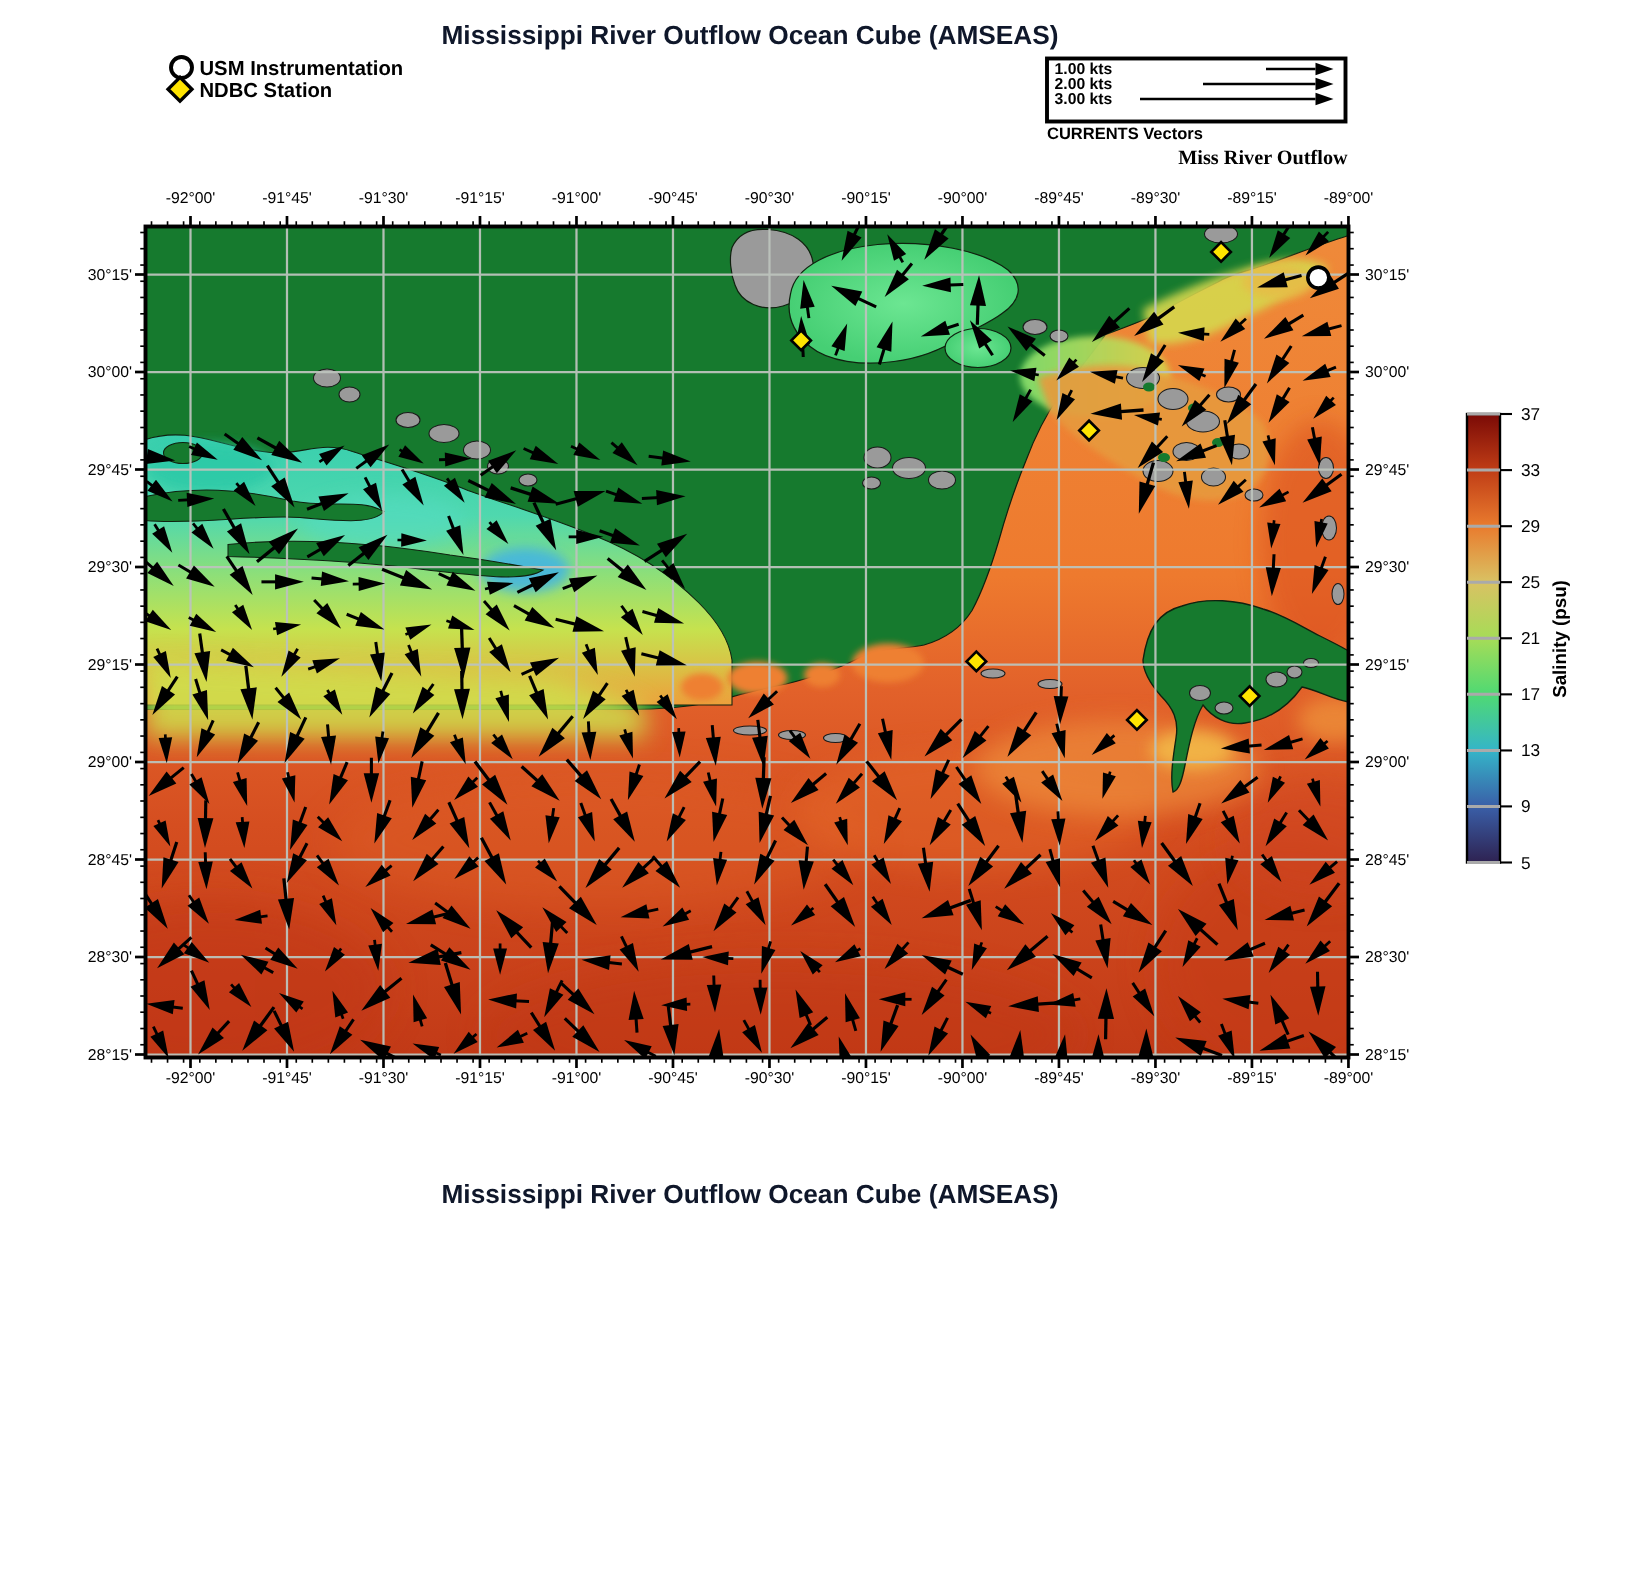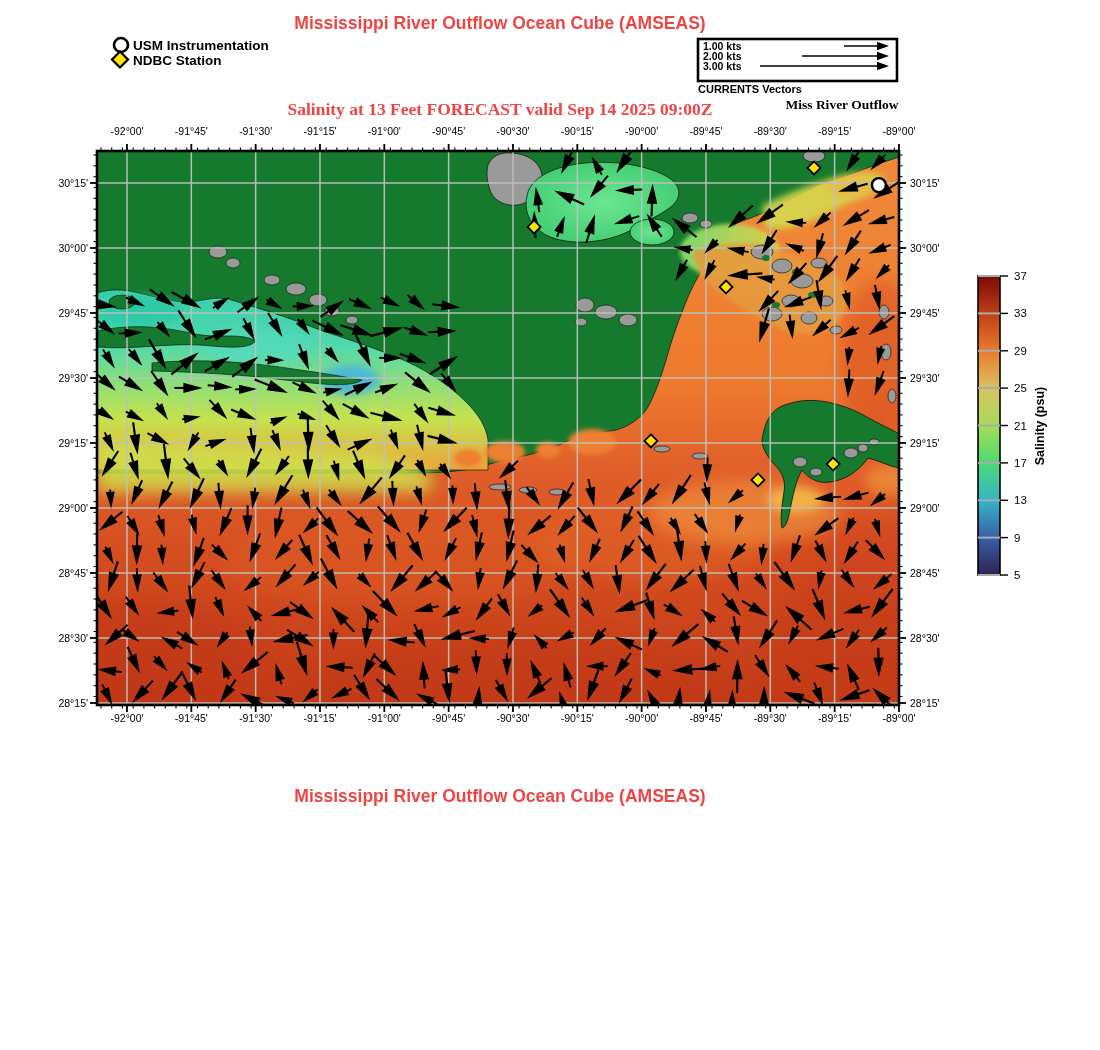--- a/index.html
+++ b/index.html
@@ -1,31 +1,30 @@
 <!DOCTYPE html>
 <html><head>
 <meta charset="utf-8">
 <style>
   html,body{margin:0;padding:0;background:#ffffff;}
   #figure{position:relative;width:1100px;height:1050px;background:#ffffff;overflow:hidden;
           font-family:"Liberation Sans",sans-serif;}
-  .t{position:absolute;left:0;width:1000px;text-align:center;font-weight:700;color:#ef4444;}
+  .t{position:absolute;left:0;width:1000px;text-align:center;font-weight:700;color:#0f172a;}
   #title-top{top:13px;font-size:17.5px;}
   #subtitle{top:99px;font-size:17.5px;font-family:"Liberation Serif",serif;}
   #title-bottom{top:786px;font-size:17.5px;}
   #plot{position:absolute;top:0;left:0;}
   text{font-family:"Liberation Sans",sans-serif;fill:#000;}
   .ser{font-family:"Liberation Serif",serif;}
 </style>
 </head>
 <body>
 
 <div id="figure">
   <div class="t" id="title-top">Mississippi River Outflow Ocean Cube (AMSEAS)</div>
-  <div class="t" id="subtitle">Salinity at 13 Feet FORECAST valid Sep 14 2025 09:00Z</div>
   <div class="t" id="title-bottom">Mississippi River Outflow Ocean Cube (AMSEAS)</div>
 
   <svg id="plot" width="1100" height="830" viewBox="0 0 1100 830">
 
     <g id="g-chart">
         <defs>
           <clipPath id="mapClip">
             <rect x="97" y="151" width="802" height="554"></rect>
           </clipPath>
           <linearGradient id="gulfGrad" x1="0" y1="0" x2="0" y2="1">

